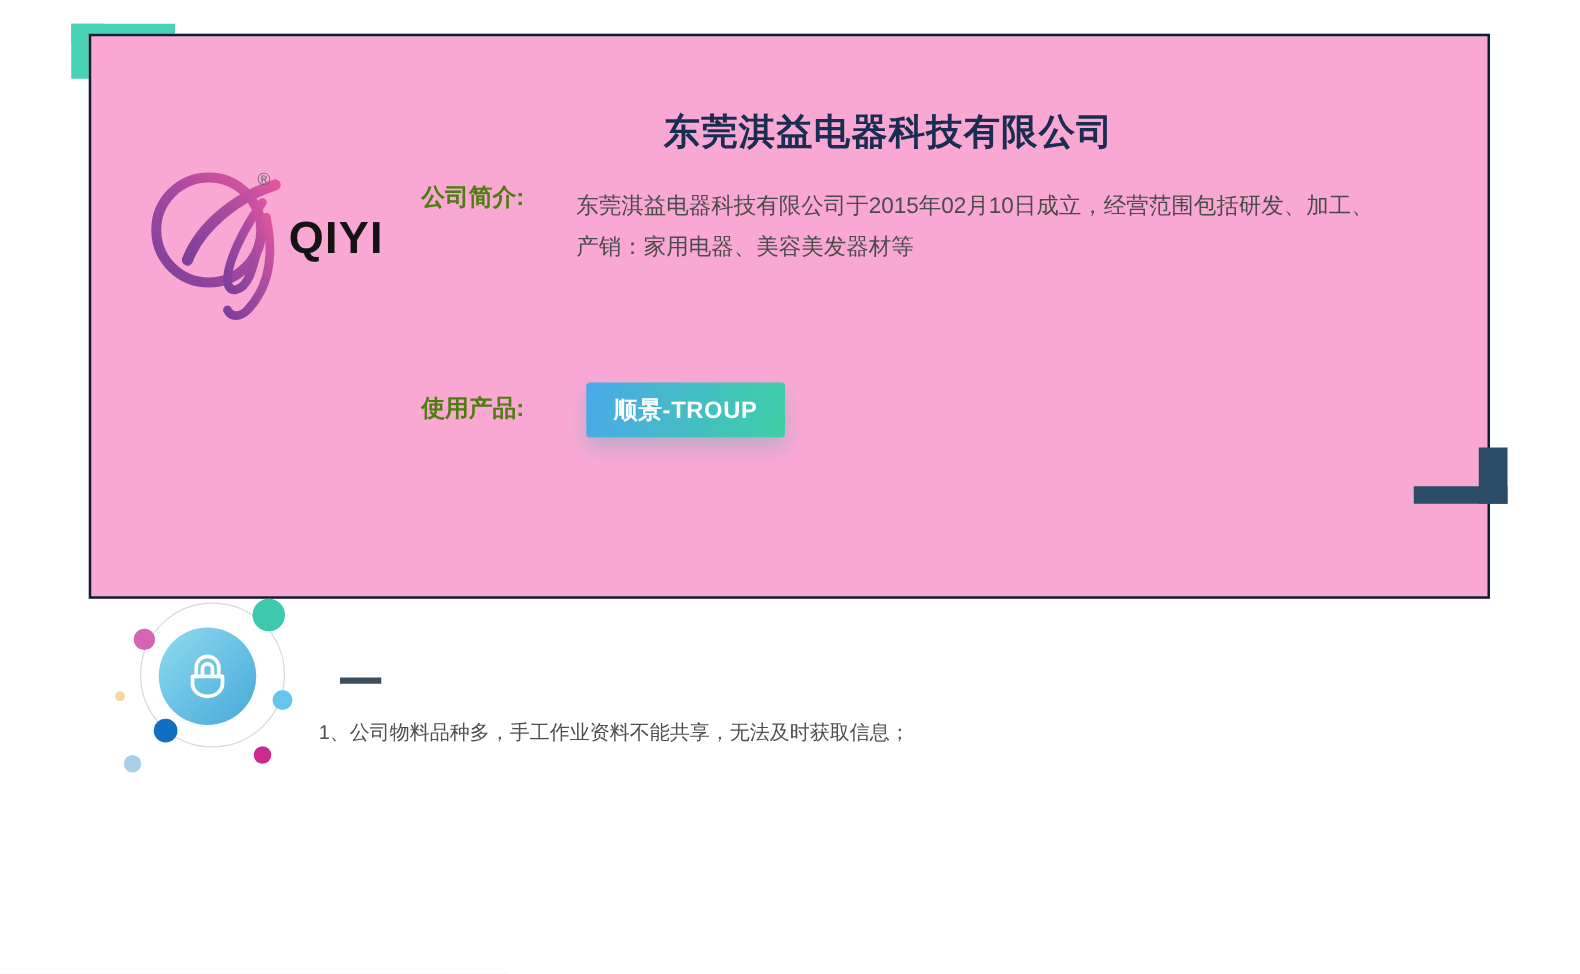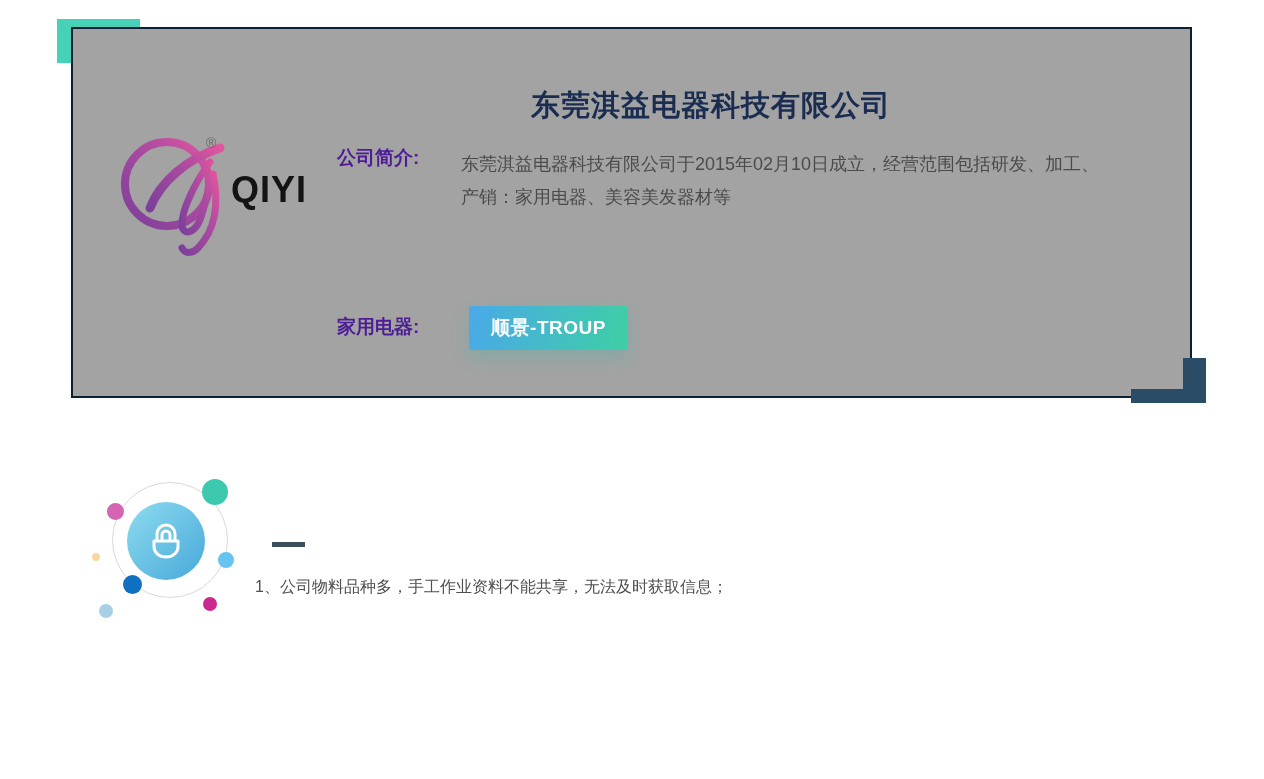--- a/index.html
+++ b/index.html
@@ -16,42 +16,42 @@
   
   .corner { position: absolute; }
   .teal-h  { left: 57px;   top: 19px;  width: 83px; height: 15px; background: #47d1b6; }
   .teal-v  { left: 57px;   top: 19px;  width: 26px; height: 44px; background: #47d1b6; }
   .navy-h  { left: 1131px; top: 389px; width: 75px; height: 14px; background: #2b4c66; }
   .navy-v  { left: 1183px; top: 358px; width: 23px; height: 45px; background: #2b4c66; }
 
   .company-card {
     position: absolute;
     left: 71px; top: 27px;
-    width: 1121px; height: 371px;
+    width: 1121px; height: 452px;
     border: 2px solid #0c2033;
-    background: #a3a3a3;
+    background: #f9a8d4;
   }
 
   .logo { position: absolute; left: 120px; top: 130px; width: 190px; height: 128px; }
 
   .company-title {
     position: absolute;
     left: 458px; top: 57px;
     font-size: 29px;
     font-weight: 700;
     letter-spacing: 1px;
     color: #1a2c50;
     white-space: nowrap;
   }
 
   .field-label {
     position: absolute;
     font-size: 19px;
     font-weight: 700;
-    color: #4c1d95;
+    color: #4d7c0f;
     white-space: nowrap;
   }
   .intro-label   { left: 337px; top: 145px; }
   .product-label { left: 337px; top: 314px; }
 
   .intro-text {
     position: absolute;
     left: 461px; top: 112px;
     width: 648px;
     font-size: 18px;
@@ -156,21 +156,21 @@
       <path d="M 90,32 C 74,54 62,80 62,94 C 62,106 74,104 80,90 C 85,77 88,60 93,44" fill="none" stroke="url(#lg)" stroke-width="7" stroke-linecap="round"></path>
       <path d="M 93,44 C 99,72 97,98 78,118 C 72,124 65,124 62,118" fill="none" stroke="url(#lg)" stroke-width="7" stroke-linecap="round"></path>
       <text x="86" y="18" font-size="14" fill="#6b6b6b">®</text>
       <text x="111" y="72" font-size="36" font-weight="bold" letter-spacing="1" fill="#141414">QIYI</text>
     </svg>
   </div>
 
   <div class="field-label intro-label">公司简介:</div>
   <div class="intro-text">东莞淇益电器科技有限公司于2015年02月10日成立，经营范围包括研发、加工、产销：家用电器、美容美发器材等</div>
 
-  <div class="field-label product-label">家用电器:</div>
+  <div class="field-label product-label">使用产品:</div>
   <button class="product-button">顺景-TROUP</button>
 
   <div class="ring"></div>
   <div class="lock-circle">
     <svg width="48" height="48" viewBox="0 0 48 48">
       <path d="M 15,22 L 15,17 A 9,9 0 0 1 33,17 L 33,22" fill="none" stroke="#ffffff" stroke-width="3" stroke-linecap="round"></path>
       <path d="M 20,22 L 20,18 A 4,4 0 0 1 28,18 L 28,22" fill="none" stroke="#ffffff" stroke-width="3" stroke-linecap="round"></path>
       <path d="M 12,24 L 36,24 L 36,30 A 12,10 0 0 1 24,40 A 12,10 0 0 1 12,30 Z" fill="none" stroke="#ffffff" stroke-width="3" stroke-linejoin="round"></path>
     </svg>
   </div>

